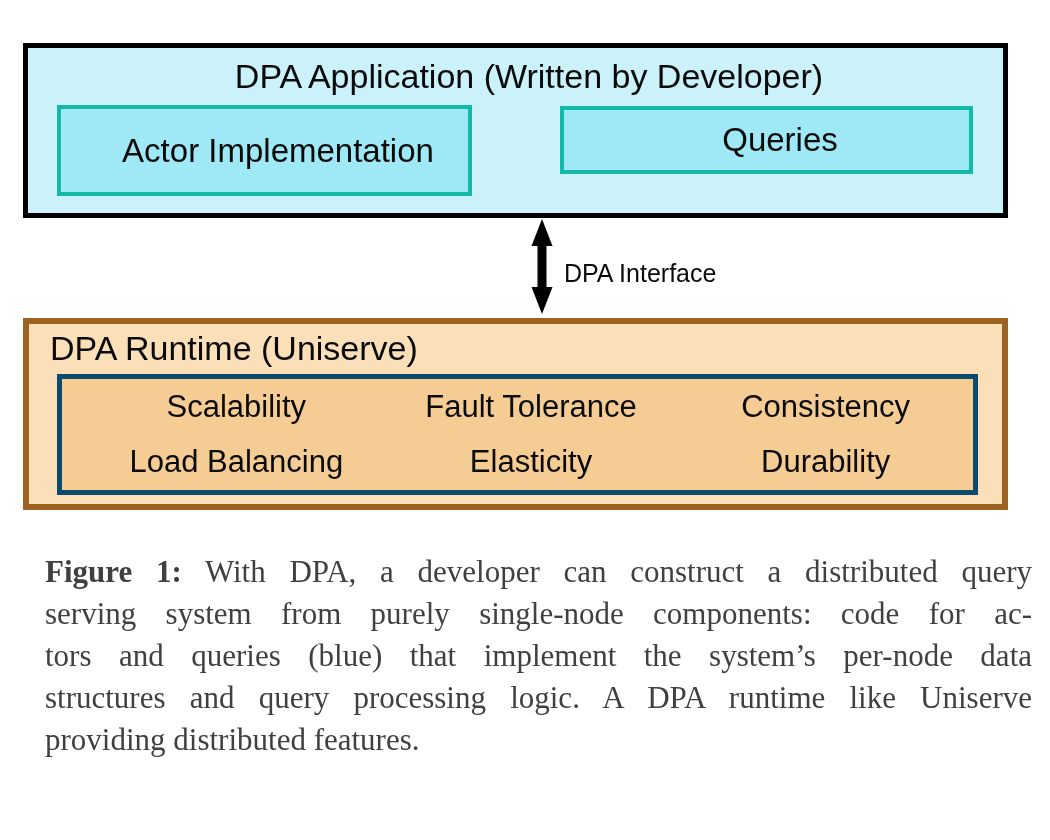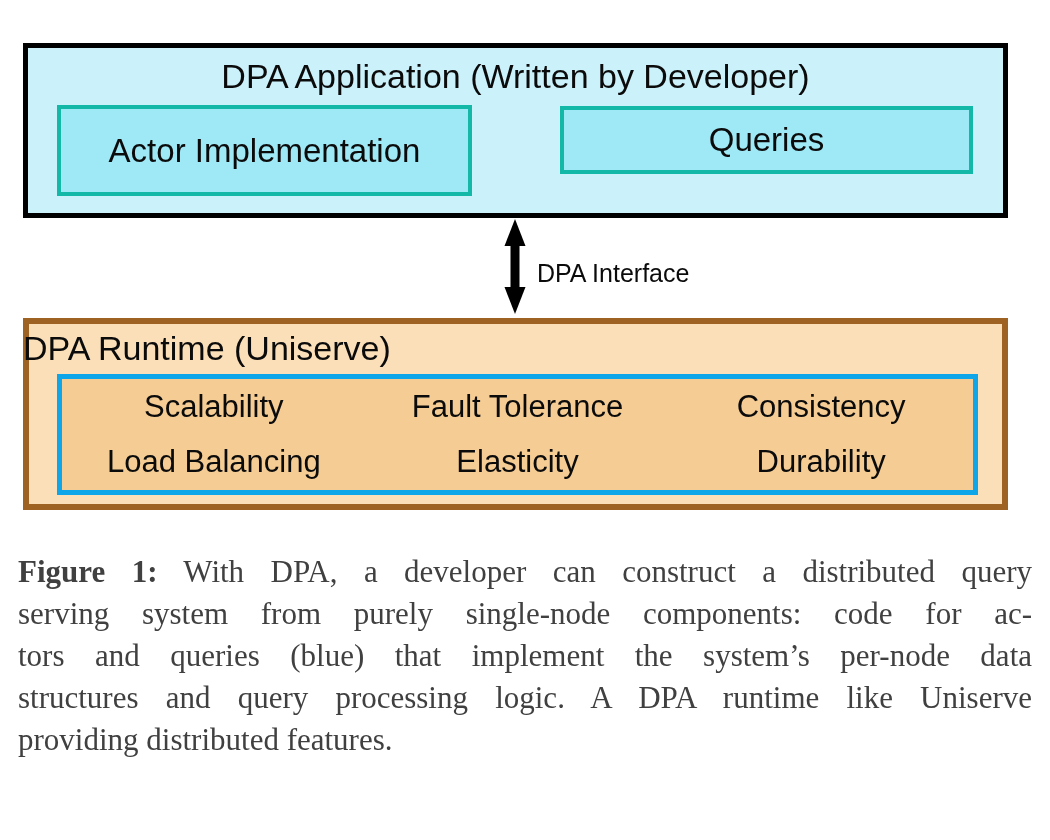--- a/index.html
+++ b/index.html
@@ -5,21 +5,21 @@
   html, body { margin: 0; padding: 0; background: #ffffff; }
   .stage {
     position: relative;
     width: 1050px;
     height: 840px;
     background: #ffffff;
     font-family: "Liberation Sans", sans-serif;
     color: #0b0b0b;
     overflow: hidden;
   }
-  .abs { position: absolute; box-sizing: border-box; }
+  .abs { position: absolute; box-sizing: border-box; padding-left: 27px; }
 
   
   .app-box {
     left: 23px; top: 43px; width: 985px; height: 175px;
     background: #cbf1fa;
     border: 5px solid #000000;
   }
   .app-title {
     left: 23px; top: 56px; width: 985px; height: 40px;
     font-size: 34px; line-height: 40px; text-align: center;
@@ -46,21 +46,21 @@
     background: #fadfb9;
     border: 6px solid #9e6322;
   }
   .runtime-title {
     left: 23px; top: 329px; width: 985px; height: 38px;
     font-size: 34px; line-height: 38px; text-align: left;
   }
   .features-box {
     left: 57px; top: 374px; width: 921px; height: 121px;
     background: #f5cc93;
-    border: 5px solid #0ea5e9;
+    border: 5px solid #0c4a6e;
     display: grid;
     grid-template-columns: 1fr 1fr 1fr;
     grid-template-rows: 1fr 1fr;
     align-items: center;
   }
   .feature-cell {
     text-align: center;
     font-size: 31px;
     line-height: 34px;
   }

